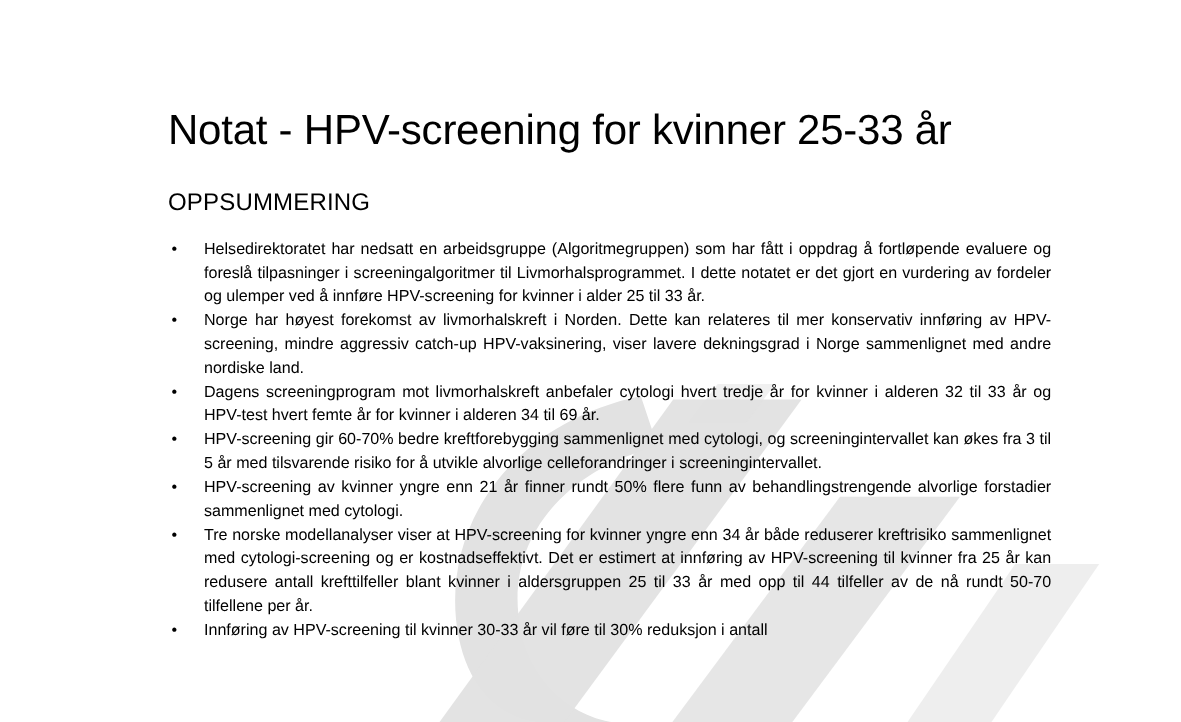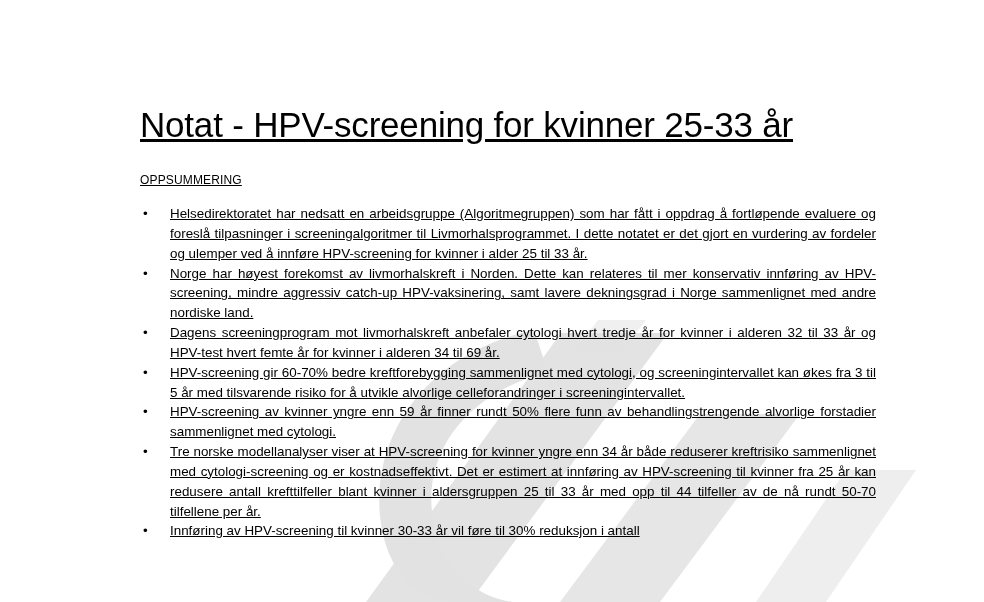--- a/index.html
+++ b/index.html
@@ -32,37 +32,36 @@
     left: 0;
     top: 0;
     width: 984px;
     height: 602px;
     z-index: 1;
   }
 
   #doc-body {
     position: absolute;
     left: 140px;
-    top: 104px;
+    top: 88px;
     width: 736px;
-    text-decoration: underline;
   }
 
   #doc-title {
     font-size: 35px;
     font-weight: 400;
     color: #000000;
     line-height: 1.22;
     letter-spacing: -0.2px;
     margin: 0 0 0 0;
     white-space: nowrap;
   }
 
   #section-heading {
-    font-size: 12px;
+    font-size: 20px;
     font-weight: 400;
     color: #000000;
     letter-spacing: 0.15px;
     margin: 26px 0 0 0;
     line-height: 1.2;
   }
 
   #bullet-list {
     list-style: none;
     margin: 17px 0 0 0;
@@ -131,33 +130,33 @@
 
     <h2 id="section-heading">OPPSUMMERING</h2>
 
     <ul id="bullet-list">
       <li>
         <span class="bullet-marker">•</span>
         <span class="bullet-text">Helsedirektoratet har nedsatt en arbeidsgruppe (Algoritmegruppen) som har fått i oppdrag å fortløpende evaluere og foreslå tilpasninger i screeningalgoritmer til Livmorhalsprogrammet. I dette notatet er det gjort en vurdering av fordeler og ulemper ved å innføre HPV-screening for kvinner i alder 25 til 33 år.</span>
       </li>
       <li>
         <span class="bullet-marker">•</span>
-        <span class="bullet-text">Norge har høyest forekomst av livmorhalskreft i Norden. Dette kan relateres til mer konservativ innføring av HPV-screening, mindre aggressiv catch-up HPV-vaksinering, samt lavere dekningsgrad i Norge sammenlignet med andre nordiske land.</span>
+        <span class="bullet-text">Norge har høyest forekomst av livmorhalskreft i Norden. Dette kan relateres til mer konservativ innføring av HPV-screening, mindre aggressiv catch-up HPV-vaksinering, viser lavere dekningsgrad i Norge sammenlignet med andre nordiske land.</span>
       </li>
       <li>
         <span class="bullet-marker">•</span>
         <span class="bullet-text">Dagens screeningprogram mot livmorhalskreft anbefaler cytologi hvert tredje år for kvinner i alderen 32 til 33 år og HPV-test hvert femte år for kvinner i alderen 34 til 69 år.</span>
       </li>
       <li>
         <span class="bullet-marker">•</span>
         <span class="bullet-text">HPV-screening gir 60-70% bedre kreftforebygging sammenlignet med cytologi, og screeningintervallet kan økes fra 3 til 5 år med tilsvarende risiko for å utvikle alvorlige celleforandringer i screeningintervallet.</span>
       </li>
       <li>
         <span class="bullet-marker">•</span>
-        <span class="bullet-text">HPV-screening av kvinner yngre enn 59 år finner rundt 50% flere funn av behandlingstrengende alvorlige forstadier sammenlignet med cytologi.</span>
+        <span class="bullet-text">HPV-screening av kvinner yngre enn 21 år finner rundt 50% flere funn av behandlingstrengende alvorlige forstadier sammenlignet med cytologi.</span>
       </li>
       <li>
         <span class="bullet-marker">•</span>
         <span class="bullet-text">Tre norske modellanalyser viser at HPV-screening for kvinner yngre enn 34 år både reduserer kreftrisiko sammenlignet med cytologi-screening og er kostnadseffektivt. Det er estimert at innføring av HPV-screening til kvinner fra 25 år kan redusere antall krefttilfeller blant kvinner i aldersgruppen 25 til 33 år med opp til 44 tilfeller av de nå rundt 50-70 tilfellene per år.</span>
       </li>
       <li class="clipped">
         <span class="bullet-marker">•</span>
         <span class="bullet-text">Innføring av HPV-screening til kvinner 30-33 år vil føre til 30% reduksjon i antall</span>
       </li>
     </ul>

